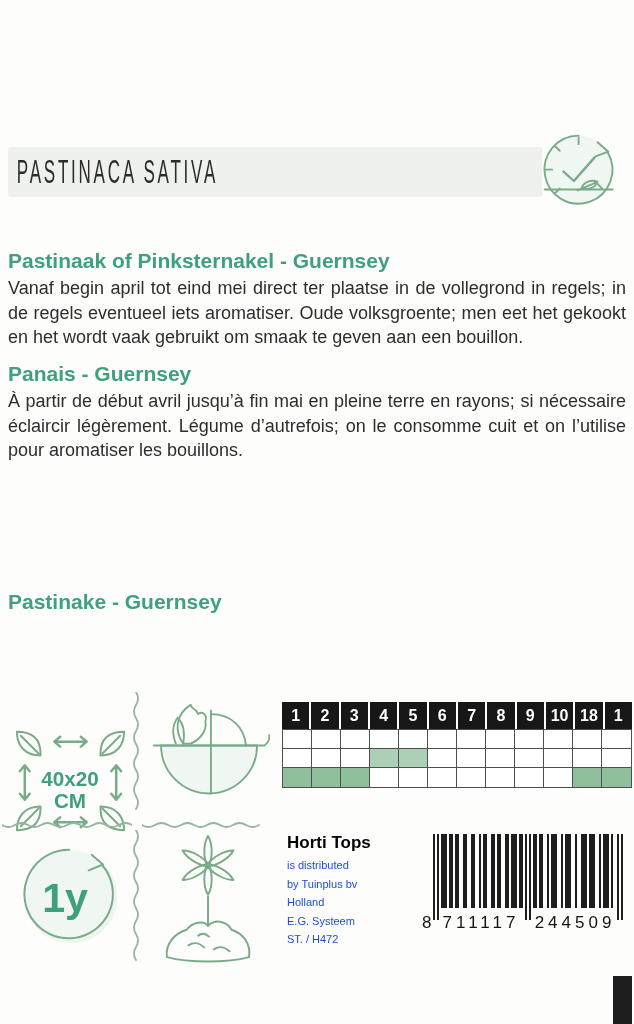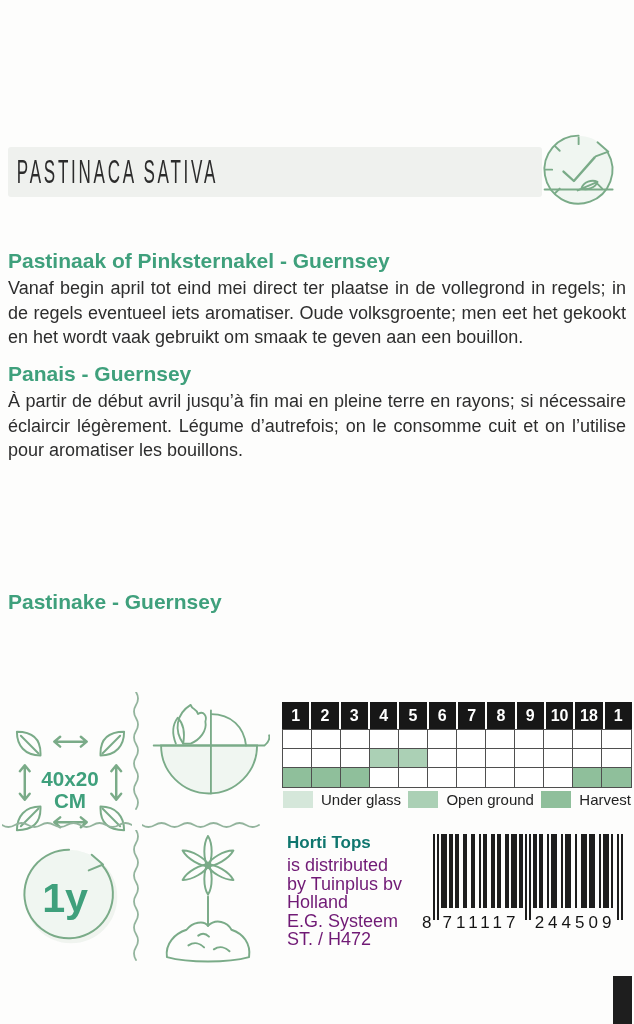--- a/index.html
+++ b/index.html
@@ -39,22 +39,22 @@
     border:1px solid var(--grid-line,#4f4f4f);box-sizing:border-box;background:#fff;}
   .cal-cell{border-right:1px solid var(--grid-line,#4f4f4f);border-bottom:1px solid var(--grid-line,#4f4f4f);}
   .cal-cell:nth-child(12n){border-right:none;}
   .cal-cell:nth-child(n+25){border-bottom:none;}
   .legend{position:absolute;left:283px;top:791px;width:348px;display:flex;justify-content:space-between;align-items:center;}
   .legend-item{display:flex;align-items:center;}
   .legend-swatch{width:30px;height:17px;display:inline-block;margin-right:8px;}
   .legend-label{font-size:15px;color:#232323;white-space:nowrap;}
   
   .distributor{position:absolute;left:287px;top:833px;width:135px;}
-  .dist-brand{font-size:17px;font-weight:700;color:#0f766e;margin-bottom:3px;}
-  .dist-line{font-size:18px;line-height:18.5px;color:#701a75;}
+  .dist-brand{font-size:17px;font-weight:700;color:#000000;margin-bottom:3px;}
+  .dist-line{font-size:11px;line-height:18.5px;color:#1d4ed8;}
   .barcode-wrap{position:absolute;left:420px;top:834px;width:207px;height:100px;}
   .barcode-wrap rect{fill:var(--barcode-ink,#1d1d1d);}
   .barcode-digits{fill:#141414;font-size:17px;letter-spacing:4px;}
   .corner-bar{position:absolute;left:613px;top:976px;width:19px;height:48px;background:#1e1e1e;}
 </style>
 </head>
 <body>
 
 <div class="page">
 
@@ -223,34 +223,20 @@
         <div class="cal-cell"></div>
         <div class="cal-cell"></div>
         <div class="cal-cell"></div>
         <div class="cal-cell"></div>
         <div class="cal-cell"></div>
         <div class="cal-cell"></div>
         <div class="cal-cell" style="background: rgb(143, 191, 155);"></div>
         <div class="cal-cell" style="background: rgb(143, 191, 155);"></div>
       </div>
   </div>
-  <div class="legend">
-      <div class="legend-item">
-        <span class="legend-swatch" style="background: rgb(213, 231, 218);"></span>
-        <span class="legend-label">Under glass</span>
-      </div>
-      <div class="legend-item">
-        <span class="legend-swatch" style="background: rgb(171, 208, 181);"></span>
-        <span class="legend-label">Open ground</span>
-      </div>
-      <div class="legend-item">
-        <span class="legend-swatch" style="background: rgb(143, 191, 155);"></span>
-        <span class="legend-label">Harvest</span>
-      </div>
-    </div>
 
   <div class="distributor">
     <div class="dist-brand">Horti Tops</div>
     <div>
         <div class="dist-line">is distributed</div>
         <div class="dist-line">by Tuinplus bv</div>
         <div class="dist-line">Holland</div>
         <div class="dist-line">E.G. Systeem</div>
         <div class="dist-line">ST. / H472</div>
       </div>

